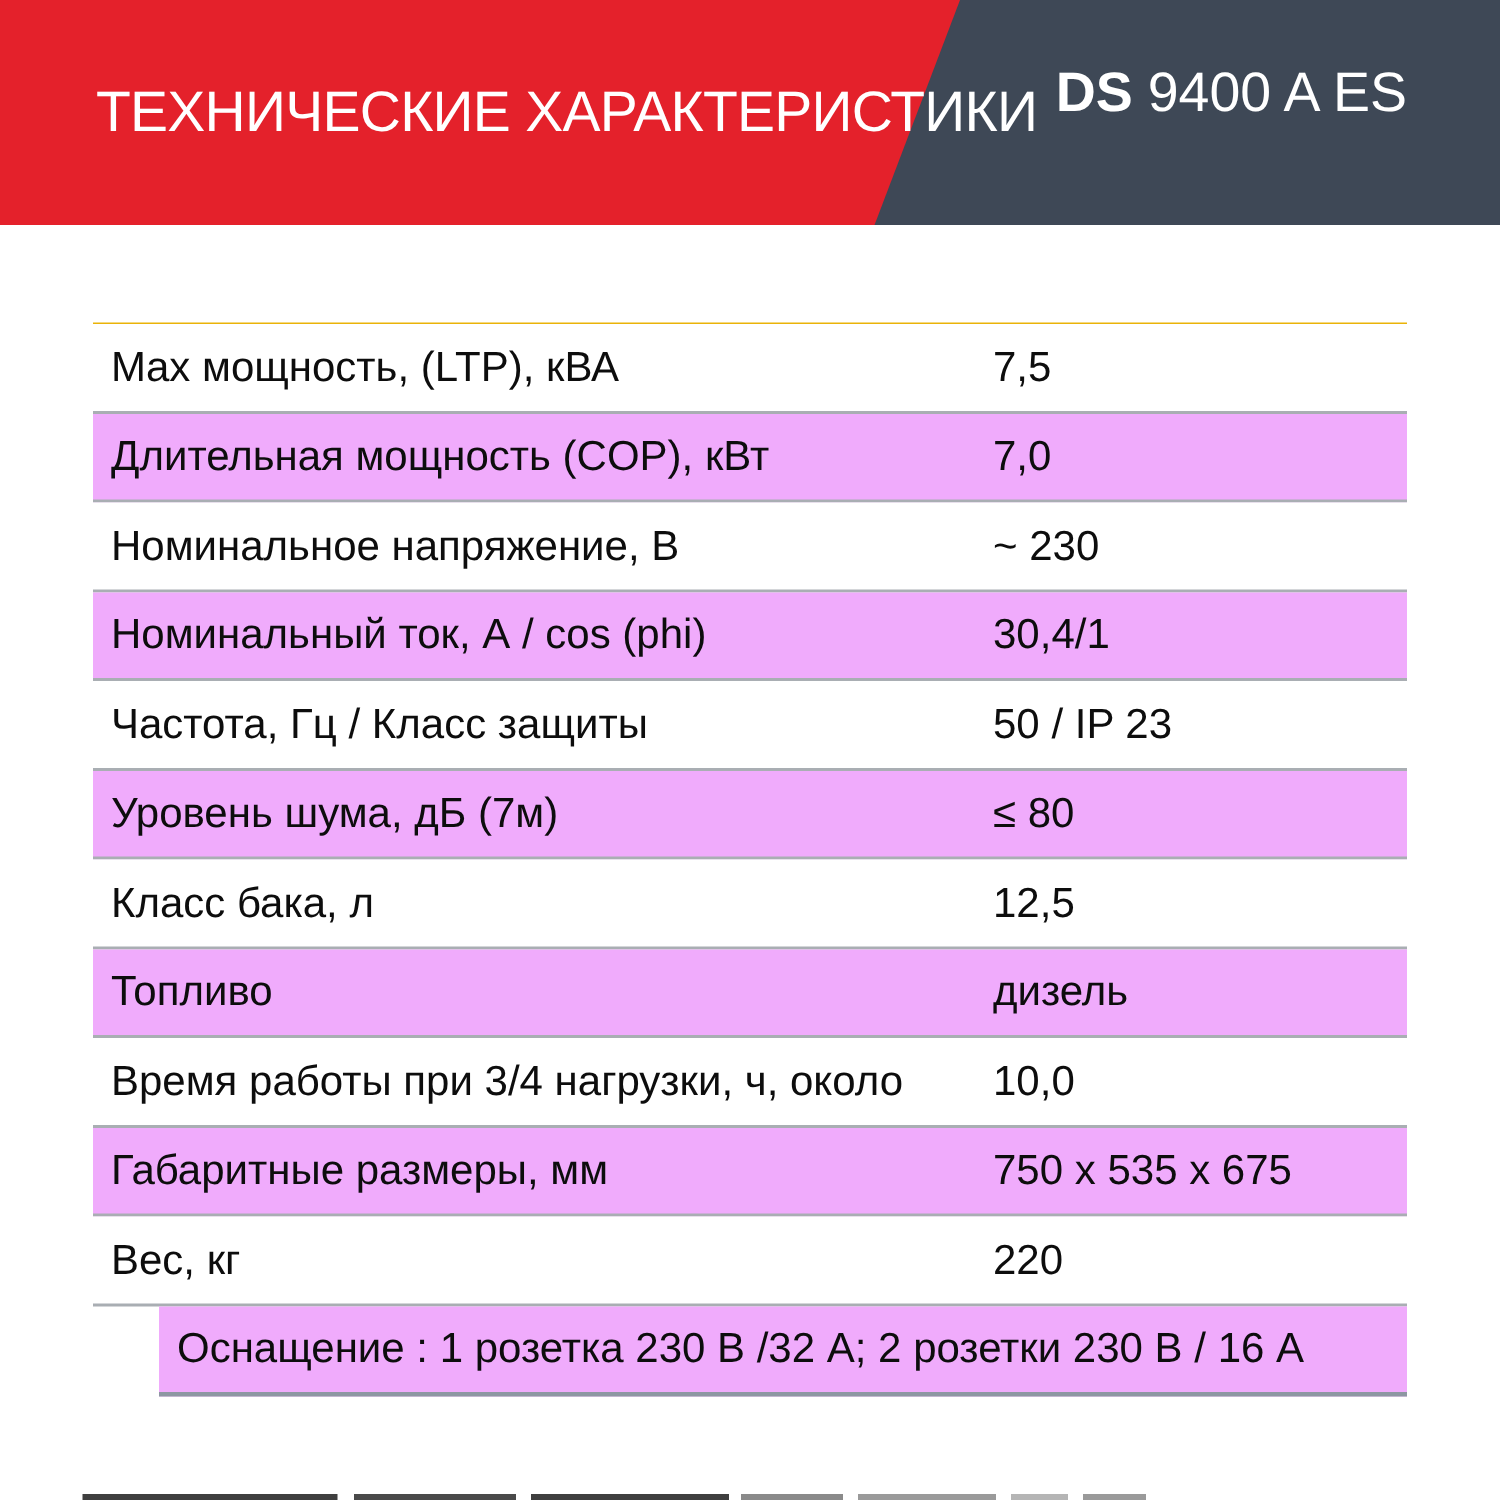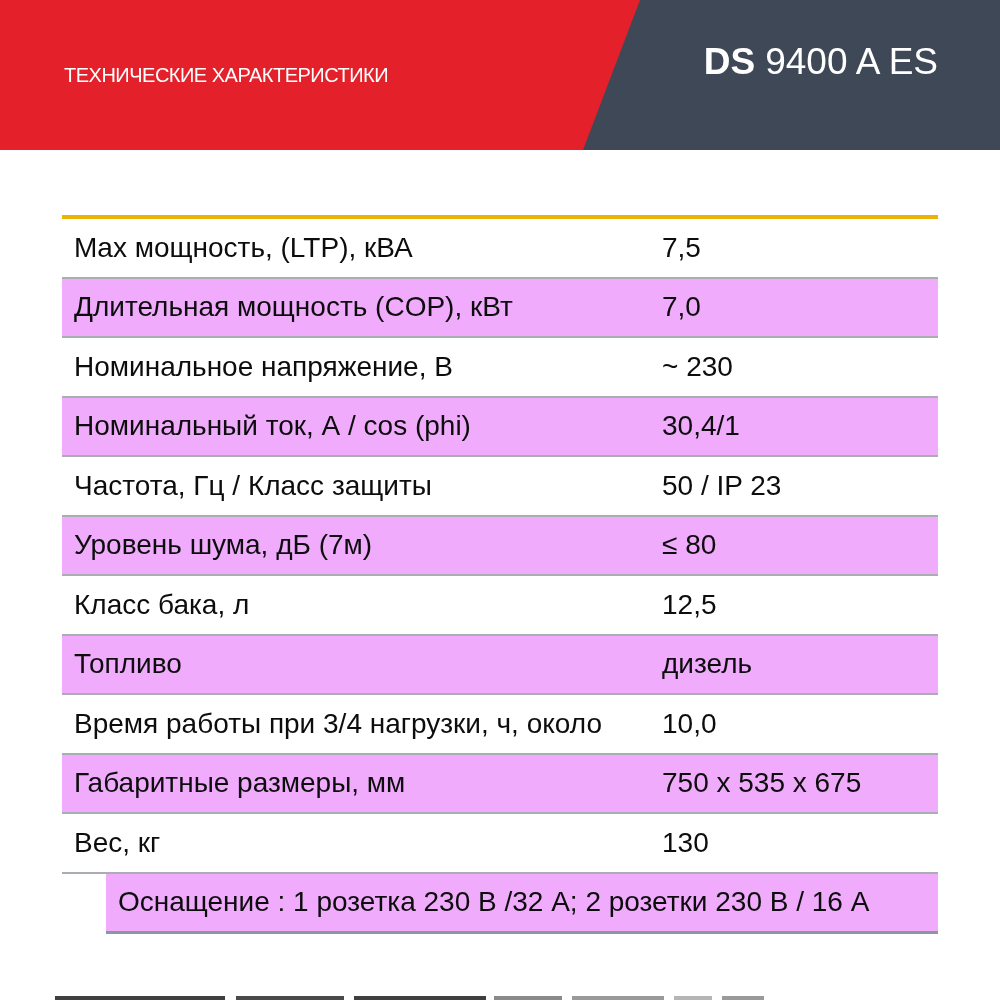--- a/index.html
+++ b/index.html
@@ -15,33 +15,33 @@
     background:#3e4856;
   }
   .banner-red{
     position:absolute;left:0;top:0;width:700px;height:150px;
     background:#e4212b;
     clip-path:polygon(0 0,640px 0,583px 150px,0 150px);
   }
   .banner-title{
     position:absolute;left:64px;top:0;height:150px;
     display:flex;align-items:center;
-    font-size:20px;letter-spacing:-0.5px;color:#ffffff;
+    font-size:38px;letter-spacing:-0.5px;color:#ffffff;
     white-space:nowrap;
   }
   .banner-model{
     position:absolute;right:62px;top:0;height:124px;
     display:flex;align-items:center;
     font-size:37px;color:#ffffff;white-space:nowrap;
   }
   .banner-model .bold{font-weight:bold;margin-right:10px;}
   
   .spec-table{
     position:absolute;left:62px;top:215px;width:876px;
-    border-top:4px solid #eab308;
+    border-top:1px solid #eab308;
   }
   .row{
     box-sizing:content-box;
     height:57.5px;
     display:flex;align-items:center;
     border-bottom:2px solid #a9aeb3;
     background:#ffffff;
     font-size:28px;
   }
   .row.alt{background:#f0abfc;}
@@ -102,21 +102,21 @@
     <div class="row">
       <span class="cell-label">Время работы при 3/4 нагрузки, ч, около</span>
       <span class="cell-value">10,0</span>
     </div>
     <div class="row alt">
       <span class="cell-label">Габаритные размеры, мм</span>
       <span class="cell-value">750 x 535 x 675</span>
     </div>
     <div class="row">
       <span class="cell-label">Вес, кг</span>
-      <span class="cell-value">130</span>
+      <span class="cell-value">220</span>
     </div>
     <div class="row alt last">
       <span class="cell-label">Оснащение :  1 розетка 230 В /32 А; 2 розетки 230 В / 16 А</span>
       <span class="cell-value"></span>
     </div>
   </div>
 
 <div class="barcode">
     <div class="bar" style="left: 55px; width: 170px; background: rgb(63, 63, 63);"></div>
     <div class="bar" style="left: 236px; width: 108px; background: rgb(74, 74, 74);"></div>

